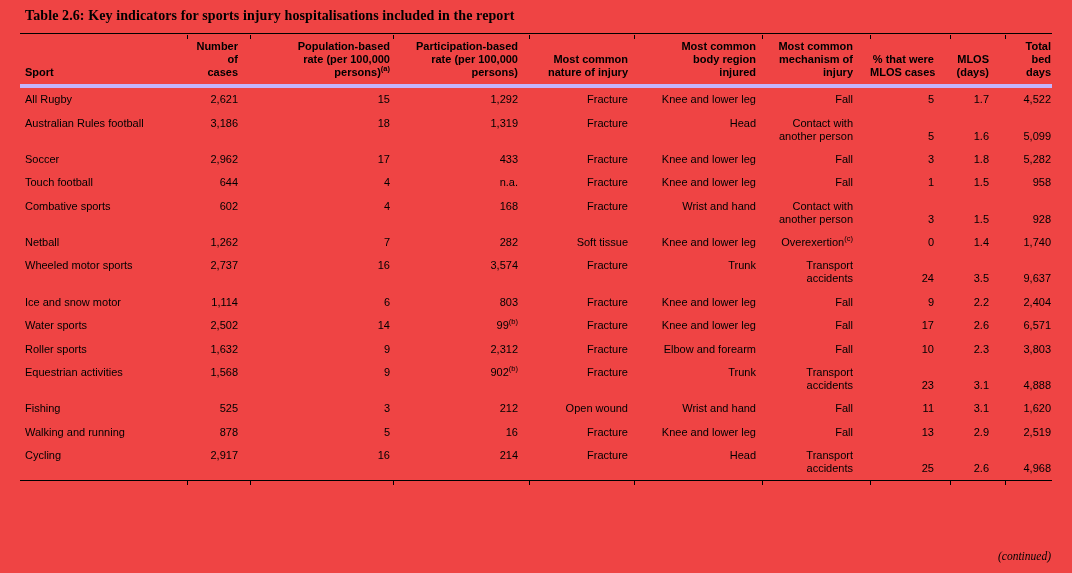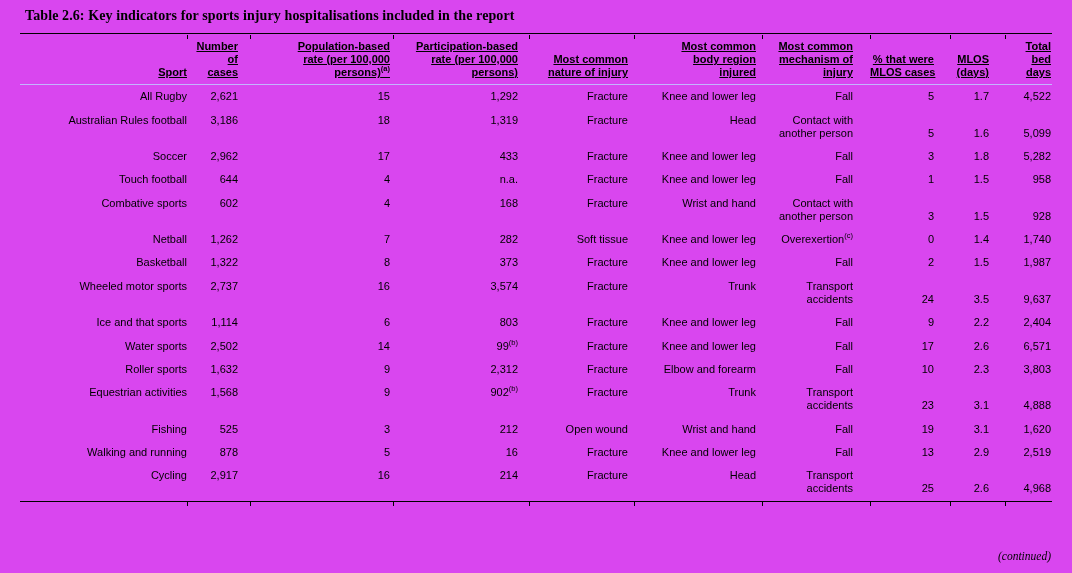--- a/index.html
+++ b/index.html
@@ -1,49 +1,48 @@
 <!DOCTYPE html>
 <html><head>
 <meta charset="utf-8">
 <style>
   html,body { margin:0; padding:0; background:#ffffff; }
   .page {
-    position:relative; width:1072px; height:573px; background:#d946ef;
+    position:relative; width:1072px; height:573px; background:#ef4444;
     font-family:"Liberation Sans", sans-serif; color:#000;
     overflow:hidden;
   }
   .title {
     position:absolute; left:25px; top:7px;
     font-family:"Liberation Serif", serif;
     font-weight:bold; font-size:14px; line-height:17px;
     letter-spacing:0.1px;
   }
   .table-area { position:absolute; left:20px; top:33px; width:1032px; }
   table.data {
     border-collapse:collapse; table-layout:fixed; width:1032px;
     border-top:1.5px solid #000;
     border-bottom:1px solid #000;
   }
   thead th {
     font-weight:bold; font-size:11px; line-height:13px;
     vertical-align:bottom; padding:6px 0 5px 0;
-    border-bottom:1px solid #c4b5fd;
-    text-decoration:underline;
+    border-bottom:4px solid #c4b5fd;
   }
   thead th .hl { white-space:nowrap; }
   tbody td {
     font-size:11px; line-height:13px;
     padding:5.2px 0 5.2px 0;
   }
   .al { text-align:left; }
   .ar { text-align:right; }
   .vt { vertical-align:top; }
   .vb { vertical-align:bottom; }
   
-  .c0 { padding-left:5px !important;text-align:right; }
+  .c0 { padding-left:5px !important; }
   .c1 { padding-right:12px !important; }
   .c2 { padding-right:3px  !important; }
   .c3 { padding-right:11px !important; }
   .c4 { padding-right:6px  !important; }
   .c5 { padding-right:6px  !important; }
   .c6 { padding-right:17px !important; }
   .c7 { padding-right:16px !important; }
   .c8 { padding-right:16px !important; }
   .c9 { padding-right:1px  !important; }
   sup { font-size:7.5px; line-height:0; vertical-align:super; }
@@ -203,45 +202,33 @@
             <td class="c2 ar vt">7</td>
             <td class="c3 ar vt">282</td>
             <td class="c4 ar vt">Soft tissue</td>
             <td class="c5 ar vt">Knee and lower leg</td>
             <td class="c6 ar vt">Overexertion<sup>(c)</sup></td>
             <td class="c7 ar vb">0</td>
             <td class="c8 ar vb">1.4</td>
             <td class="c9 ar vb">1,740</td>
           </tr>
           <tr>
-            <td class="c0 al vt">Basketball</td>
-            <td class="c1 ar vt">1,322</td>
-            <td class="c2 ar vt">8</td>
-            <td class="c3 ar vt">373</td>
-            <td class="c4 ar vt">Fracture</td>
-            <td class="c5 ar vt">Knee and lower leg</td>
-            <td class="c6 ar vt">Fall</td>
-            <td class="c7 ar vb">2</td>
-            <td class="c8 ar vb">1.5</td>
-            <td class="c9 ar vb">1,987</td>
-          </tr>
-          <tr>
             <td class="c0 al vt">Wheeled motor sports</td>
             <td class="c1 ar vt">2,737</td>
             <td class="c2 ar vt">16</td>
             <td class="c3 ar vt">3,574</td>
             <td class="c4 ar vt">Fracture</td>
             <td class="c5 ar vt">Trunk</td>
             <td class="c6 ar vt">Transport accidents</td>
             <td class="c7 ar vb">24</td>
             <td class="c8 ar vb">3.5</td>
             <td class="c9 ar vb">9,637</td>
           </tr>
           <tr>
-            <td class="c0 al vt">Ice and that sports</td>
+            <td class="c0 al vt">Ice and snow motor</td>
             <td class="c1 ar vt">1,114</td>
             <td class="c2 ar vt">6</td>
             <td class="c3 ar vt">803</td>
             <td class="c4 ar vt">Fracture</td>
             <td class="c5 ar vt">Knee and lower leg</td>
             <td class="c6 ar vt">Fall</td>
             <td class="c7 ar vb">9</td>
             <td class="c8 ar vb">2.2</td>
             <td class="c9 ar vb">2,404</td>
           </tr>
@@ -282,21 +269,21 @@
             <td class="c9 ar vb">4,888</td>
           </tr>
           <tr>
             <td class="c0 al vt">Fishing</td>
             <td class="c1 ar vt">525</td>
             <td class="c2 ar vt">3</td>
             <td class="c3 ar vt">212</td>
             <td class="c4 ar vt">Open wound</td>
             <td class="c5 ar vt">Wrist and hand</td>
             <td class="c6 ar vt">Fall</td>
-            <td class="c7 ar vb">19</td>
+            <td class="c7 ar vb">11</td>
             <td class="c8 ar vb">3.1</td>
             <td class="c9 ar vb">1,620</td>
           </tr>
           <tr>
             <td class="c0 al vt">Walking and running</td>
             <td class="c1 ar vt">878</td>
             <td class="c2 ar vt">5</td>
             <td class="c3 ar vt">16</td>
             <td class="c4 ar vt">Fracture</td>
             <td class="c5 ar vt">Knee and lower leg</td>

